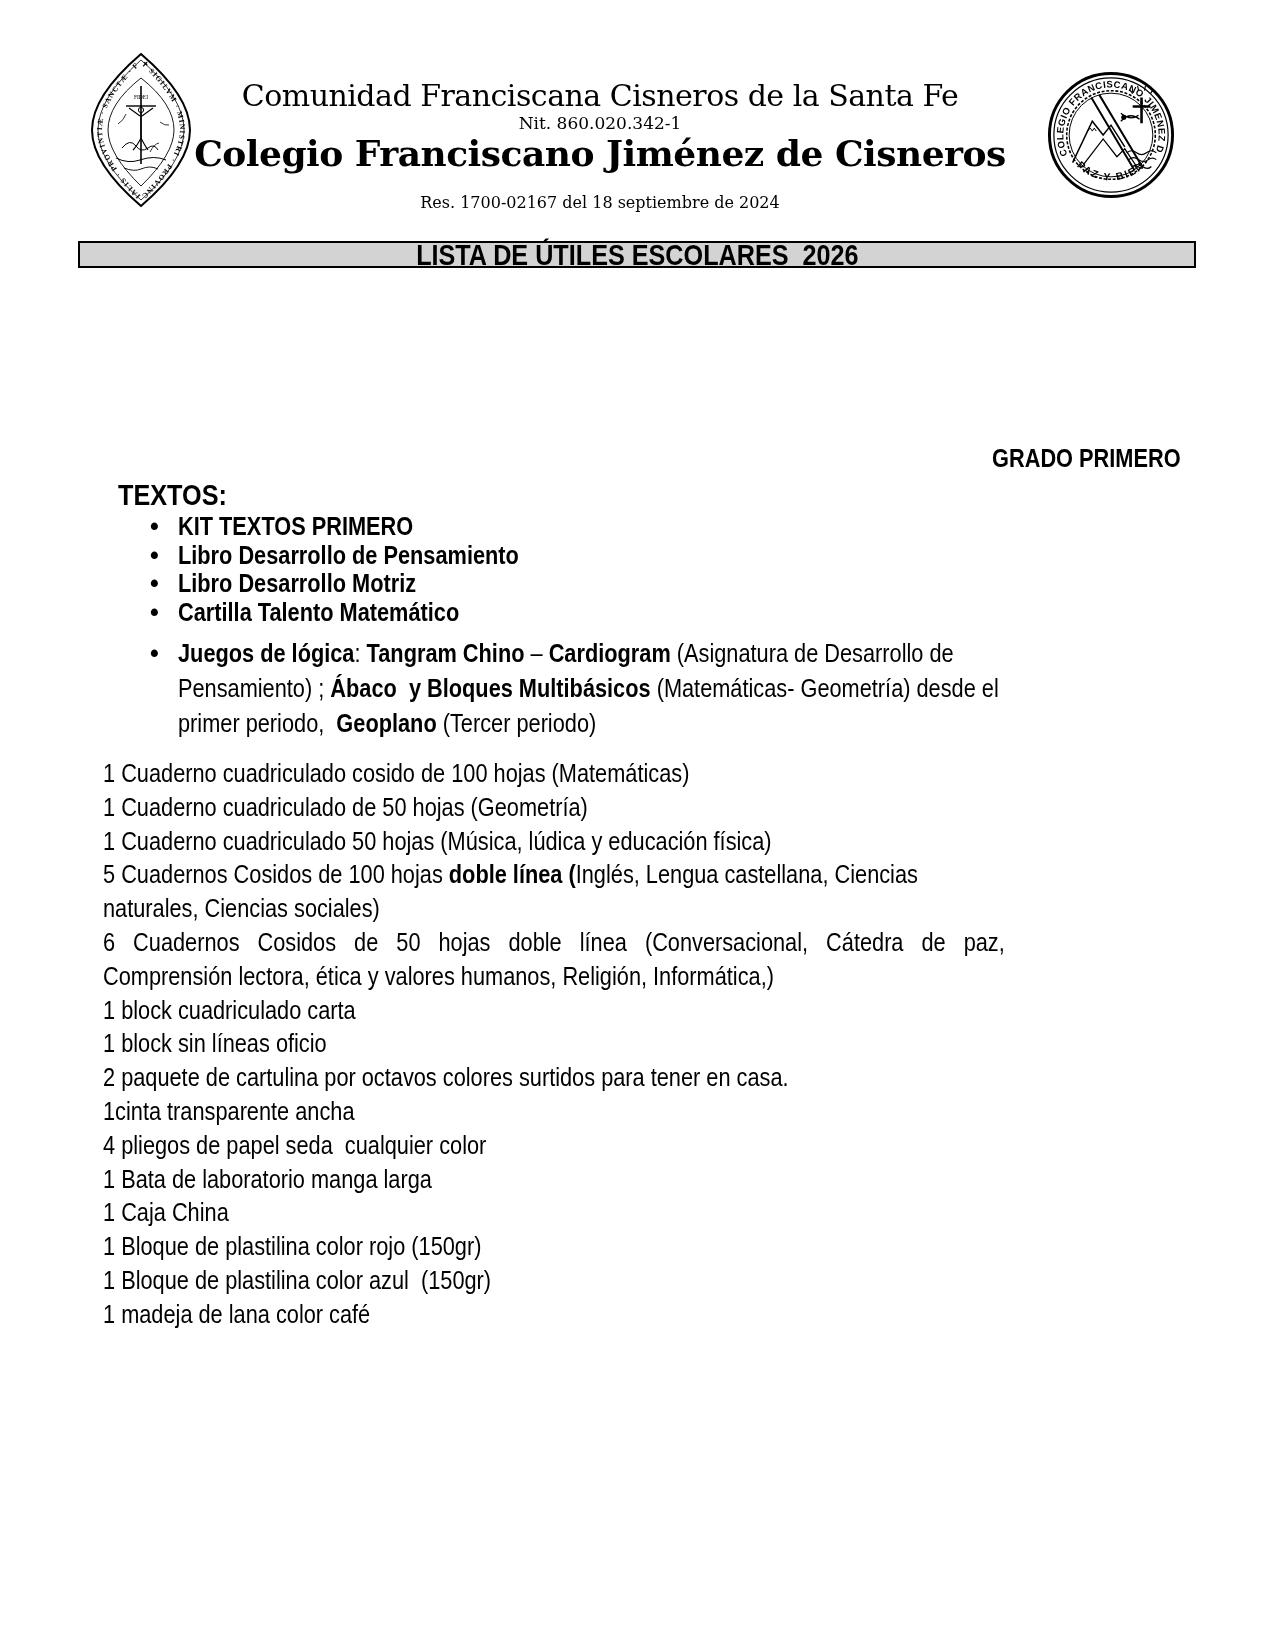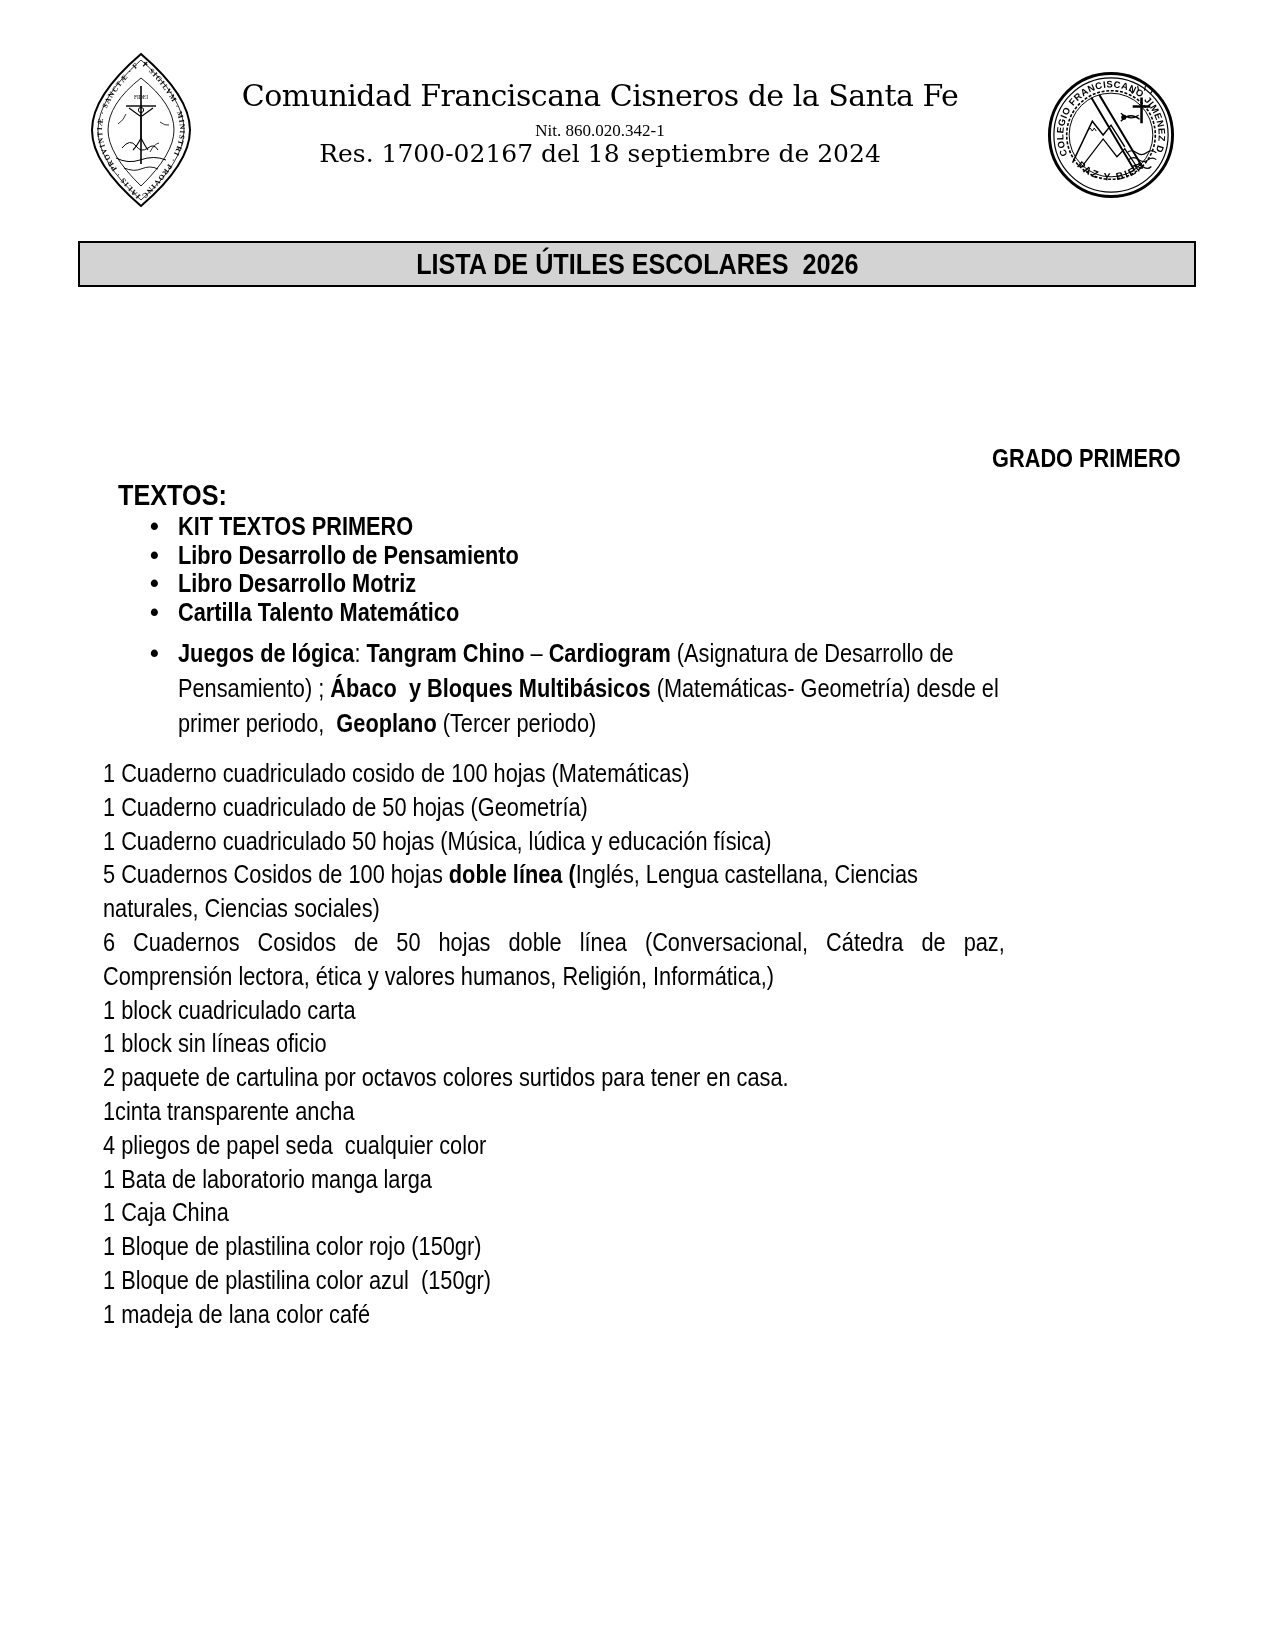--- a/index.html
+++ b/index.html
@@ -8,30 +8,30 @@
     color:#000; overflow:hidden;
     font-family:"Liberation Sans", sans-serif;
   }
 
   
   .hdr-text {
     position:absolute; top:78px; left:170px; width:860px; text-align:center;
     font-family:"DejaVu Serif", serif;
   }
   .hdr-community { font-size:30px; line-height:35px; letter-spacing:-0.5px; white-space:pre; }
-  .hdr-nit       { font-size:17px; line-height:19px; margin-top:8px; white-space:pre;font-family:Liberation Serif, serif; }
+  .hdr-nit       { font-size:17px; line-height:19px; margin-top:1px; white-space:pre; }
   .hdr-school    { font-size:36px; line-height:40px; font-weight:bold; letter-spacing:-0.5px; white-space:pre; }
-  .hdr-res       { font-size:25px; line-height:25px; margin-top:1px; white-space:pre; }
+  .hdr-res       { font-size:16px; line-height:25px; margin-top:17px; white-space:pre; }
 
   .crest-left  { position:absolute; top:52px;  left:88px; }
   .seal-right  { position:absolute; top:70px;  left:1046px; }
 
   
   .banner {
-    position:absolute; top:241px; left:78px; width:1118px; height:46px;
+    position:absolute; top:241px; left:78px; width:1118px; height:27px;
     background:#d3d3d3; border:2px solid #000; box-sizing:border-box;
     display:flex; align-items:center; justify-content:center;
   }
   .banner-text {
     font-weight:bold; font-size:30px; white-space:pre;
     transform:scaleX(0.84); transform-origin:50% 50%;
   }
 
   
   .grade-title {
@@ -81,20 +81,21 @@
       <path d="M34,96 q8,-10 14,-2 q5,7 12,2 q6,-5 10,2" fill="none" stroke="#000" stroke-width="1"></path>
       <path d="M28,106 q12,6 24,2 q14,-5 26,0" fill="none" stroke="#000" stroke-width="1"></path>
       <path d="M36,116 q10,4 17,1 q9,-4 17,0" fill="none" stroke="#000" stroke-width="0.9"></path>
       <path d="M62,100 q4,-8 9,-9 M30,72 q6,-4 8,-10 M72,70 q5,4 9,3" fill="none" stroke="#000" stroke-width="0.8"></path>
     </svg>
   </div>
 
   <div class="hdr-text">
     <div class="hdr-community">Comunidad Franciscana Cisneros de la Santa Fe</div>
     <div class="hdr-nit">Nit. 860.020.342-1</div>
+    <div class="hdr-school">Colegio Franciscano Jiménez de Cisneros</div>
     <div class="hdr-res">Res. 1700-02167 del 18 septiembre de 2024</div>
   </div>
 
   <div class="seal-right">
     <svg width="130" height="130" viewBox="0 0 132 132">
       <circle cx="66" cy="66" r="62.5" fill="none" stroke="#000" stroke-width="3"></circle>
       <circle cx="66" cy="66" r="58" fill="none" stroke="#000" stroke-width="1.2"></circle>
       <path id="sealTop" d="M22,86 A48.3,48.3 0 1 1 110,86" fill="none" stroke="none"></path>
       <path id="sealBottom" d="M20,80 A49,49 0 0 0 112,80" fill="none" stroke="none"></path>
       <text font-family="Liberation Sans, sans-serif" font-size="9.6" font-weight="bold" letter-spacing="0.6" fill="#000">

